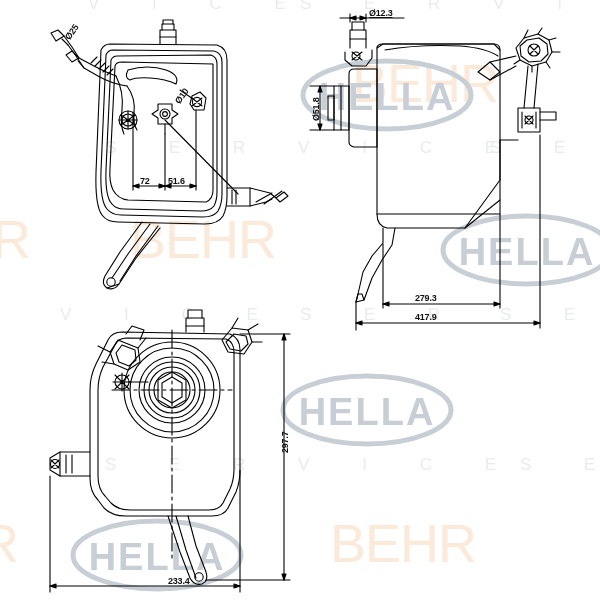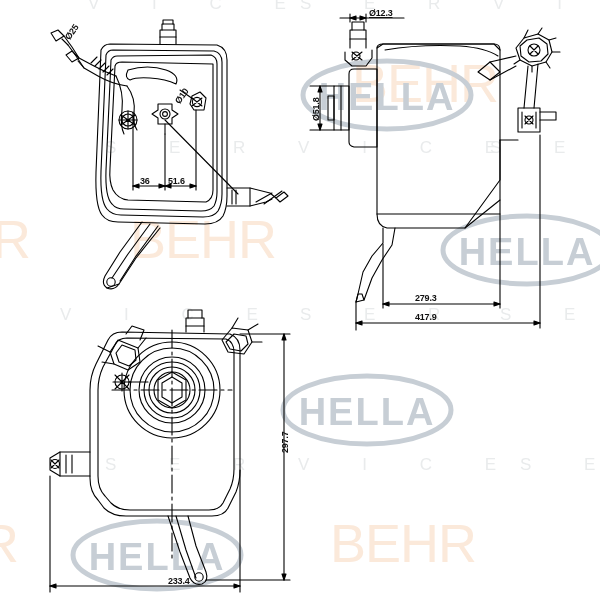--- a/index.html
+++ b/index.html
@@ -273,21 +273,21 @@
         <line x1="240" y1="470" x2="240" y2="592"></line>
         <line x1="50" y1="586" x2="240" y2="586"></line>
         <path d="M50 586 l6 -2 v4 z M240 586 l-6 -2 v4 z" fill="#000"></path>
       </g>
 
     </g>
   </svg>
 
   <div class="dim rot55" style="left:63px;top:36px;">Ø25</div>
   <div class="dim rot55" style="left:173px;top:100px;">Ø10</div>
-  <div class="dim" style="left:140px;top:176px;">36</div>
+  <div class="dim" style="left:140px;top:176px;">72</div>
   <div class="dim" style="left:168px;top:176px;">51.6</div>
 
   <div class="dim" style="left:369px;top:8px;text-decoration:underline;">Ø12.3</div>
   <div class="dim rot90" style="left:311px;top:121px;">Ø51.8</div>
   <div class="dim" style="left:415px;top:293px;">279.3</div>
   <div class="dim" style="left:415px;top:312px;">417.9</div>
 
   <div class="dim rot90" style="left:280px;top:453px;">297.7</div>
   <div class="dim" style="left:168px;top:576px;text-align:center;">233.4</div>
 

